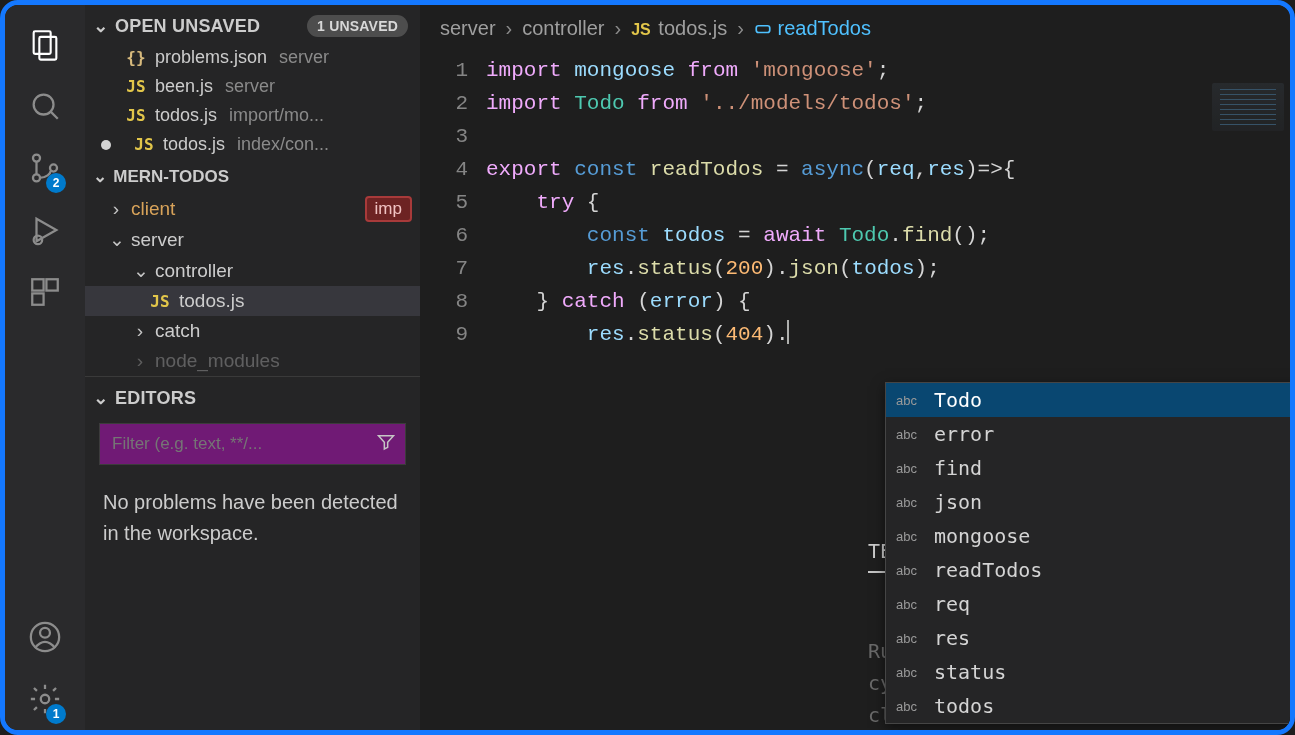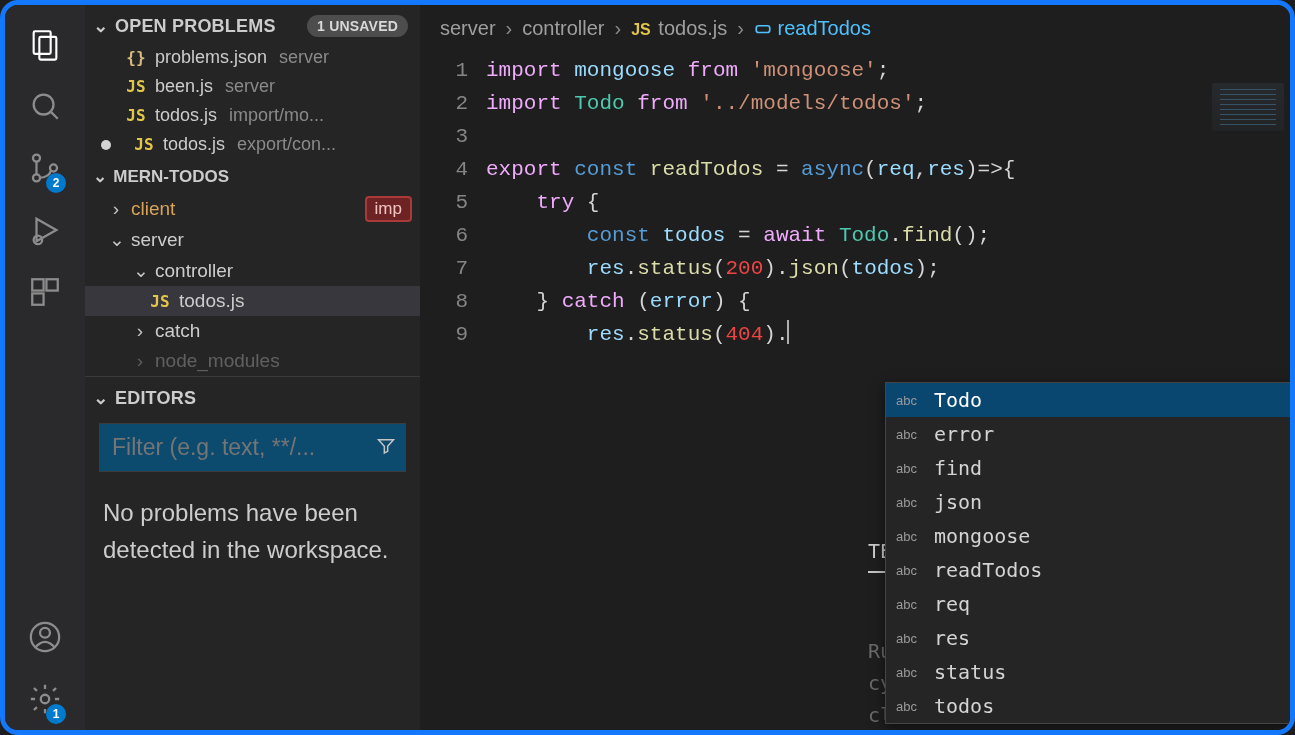--- a/index.html
+++ b/index.html
@@ -34,45 +34,45 @@
   .tree-row .chev { width: 14px; text-align: center; color: #c5c5c5; }
   .tree-row.indent1 { padding-left: 24px; }
   .tree-row.indent2 { padding-left: 48px; }
   .tree-row.indent3 { padding-left: 64px; }
   .tree-row.selected { background: #37373d; }
   .tree-row .tag-imp { position: absolute; right: 8px; background: #6d2323; border: 2px solid #a83a3a; padding: 1px 8px; border-radius: 4px; font-size: 17px; color: #f0c2c2; }
   .orange { color: #d8a35a; }
 
   .problems { border-top: 1px solid #3a3a3a; }
   .filter-row { padding: 8px 14px; }
-  .filter-input { width: 100%; background: #0c4a6e; border: 1px solid #3c3c3c; color: #a0a0a0; padding: 10px 28px 10px 12px; font-size: 23px; position: relative; }
+  .filter-input { width: 100%; background: #701a75; border: 1px solid #3c3c3c; color: #a0a0a0; padding: 10px 28px 10px 12px; font-size: 17px; position: relative; }
   .filter-wrap { position: relative; }
   .filter-wrap .funnel { position: absolute; right: 10px; top: 50%; transform: translateY(-50%); color: #c5c5c5; }
-  .problems-msg { padding: 14px 18px; color: #cccccc; font-size: 24px; line-height: 1.55; }
+  .problems-msg { padding: 14px 18px; color: #cccccc; font-size: 20px; line-height: 1.55; }
 
   
   .editor { flex: 1; display: flex; flex-direction: column; background: #1e1e1e; position: relative; }
   .breadcrumbs { display: flex; align-items: center; gap: 10px; padding: 12px 20px 10px; color: #9f9f9f; font-size: 20px; }
   .breadcrumbs .sep { color: #8c8c8c; }
   .bc-js { color: #e2c64a; font-weight: 700; font-size: 16px; margin-right: 2px; }
   .bc-sym svg { width: 18px; height: 18px; vertical-align: -2px; }
   .bc-sym { color: #4fc1ff; }
 
   .code { font-family: Menlo, Consolas, "Courier New", monospace; font-size: 21px; line-height: 33px; display: flex; padding-top: 4px; }
   .gutter { width: 66px; text-align: right; color: #858585; padding-right: 18px; user-select: none; }
   .gutter div { height: 33px; }
   .lines { flex: 1; white-space: pre; color: #d4d4d4; }
   .lines div { height: 33px; }
   .tok-kw { color: #f0abfc; }
   .tok-type { color: #4ec9b0; }
   .tok-mod { color: #569cd6; margin-top: 12px; }
   .tok-str { color: #ce9178; margin-top: 20px; }
   .tok-fn { color: #dcdcaa; }
   .tok-var { color: #9cdcfe; }
-  .tok-num { color: #ef4444; }
+  .tok-num { color: #fdba74; }
   .caret { border-right: 2px solid #aeafad; display: inline-block; height: 24px; vertical-align: -4px; margin-left: -2px;}
 
   
   .suggest { position: absolute; left: 465px; top: 377px; width: 695px; background: #252526; border: 1px solid #454545; z-index: 50; font-family: Menlo, Consolas, monospace; font-size: 20px; box-shadow: 0 4px 12px rgba(0,0,0,.5); }
   .suggest-row { display: flex; align-items: center; gap: 10px; padding: 5px 10px; color: #d4d4d4; }
   .suggest-row.sel { background: #094771; color: #ffffff; }
   .suggest-row .kind { font-size: 13px; color: #9a9a9a; font-family: "Segoe UI", sans-serif; width: 28px; }
 
   
   .term-ghost { position: absolute; left: 448px; top: 530px; color: #6a6a6a; font-family: Menlo, monospace; font-size: 20px; line-height: 32px; z-index: 10; }
@@ -139,21 +139,21 @@
           <circle cx="12" cy="12" r="3"></circle>
           <path d="M12 2v3M12 19v3M4.2 4.2l2.1 2.1M17.7 17.7l2.1 2.1M2 12h3M19 12h3M4.2 19.8l2.1-2.1M17.7 6.3l2.1-2.1"></path>
         </svg>
       <span class="badge">1</span>
     </div>
   </div>
 
   <div class="sidebar">
     <div class="section-header">
       <span class="chev">⌄</span>
-      <span>OPEN PROBLEMS</span>
+      <span>OPEN UNSAVED</span>
       <span class="pill">1 UNSAVED</span>
     </div>
     <div id="oe-list">
         <div class="oe-item">
           <span class="file-ic ic-json">{}</span>
           <span>problems.json</span>
           <span class="loc">server</span>
         </div>
         <div class="oe-item">
           <span class="file-ic ic-js">JS</span>
@@ -162,21 +162,21 @@
         </div>
         <div class="oe-item">
           <span class="file-ic ic-js">JS</span>
           <span>todos.js</span>
           <span class="loc">import/mo...</span>
         </div>
         <div class="oe-item">
           <span class="dirty-dot"></span>
           <span class="file-ic ic-js">JS</span>
           <span>todos.js</span>
-          <span class="loc">export/con...</span>
+          <span class="loc">index/con...</span>
         </div>
       </div>
 
     <div class="folder-header">
       <span class="chev">⌄</span>
       <span>MERN-TODOS</span>
     </div>
     <div class="tree" id="tree">
         <div class="tree-row indent1">
           <span class="chev">›</span>

